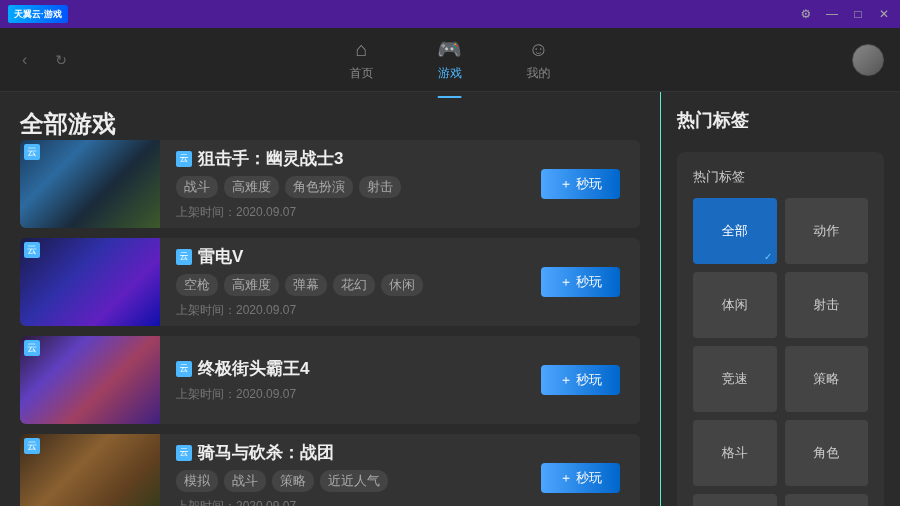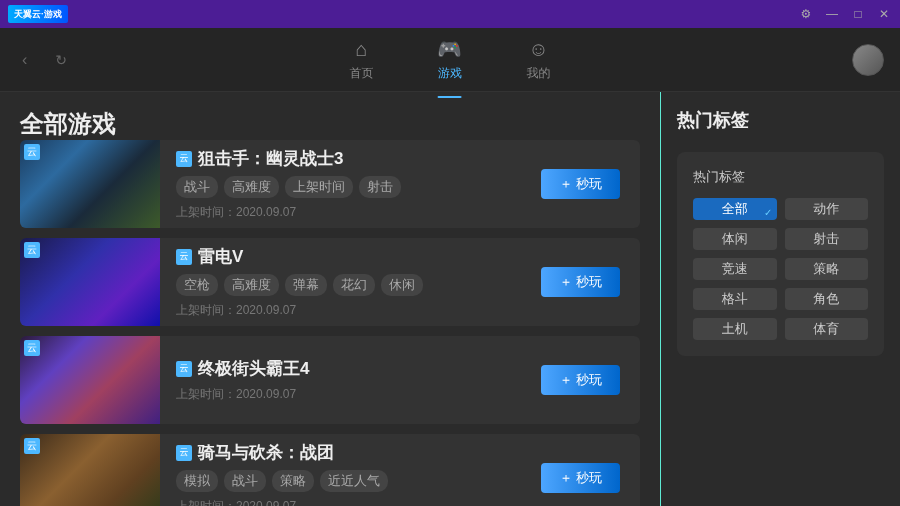--- a/index.html
+++ b/index.html
@@ -292,21 +292,21 @@
     .tags-grid {
       display: grid;
       grid-template-columns: 1fr 1fr;
       gap: 8px;
     }
     .tag-btn {
       background: #444;
       color: #ccc;
       border: none;
       border-radius: 4px;
-      padding: 2px 0;
+      padding: 24px 0;
       font-size: 13px;
       cursor: pointer;
       text-align: center;
       font-family: 'Microsoft YaHei', sans-serif;
       position: relative;
     }
     .tag-btn.active {
       background: #1a6abf;
       color: #fff;
     }
@@ -370,21 +370,21 @@
       <div class="game-icon-overlay">云</div>
     </div>
     <div class="game-info">
       <div class="game-title-row">
         <div class="game-badge">云</div>
         <span class="game-title">狙击手：幽灵战士3</span>
       </div>
       <div class="game-tags">
         <span class="game-tag">战斗</span>
               <span class="game-tag">高难度</span>
-              <span class="game-tag">上架时间</span>
+              <span class="game-tag">角色扮演</span>
               <span class="game-tag">射击</span>
       </div>
       <div class="game-date">上架时间：2020.09.07</div>
     </div>
     <div class="game-action">
       <button class="play-btn">＋ 秒玩</button>
     </div>
   </div>
         <div class="game-item">
     <div class="game-thumbnail thumb-raiden">

